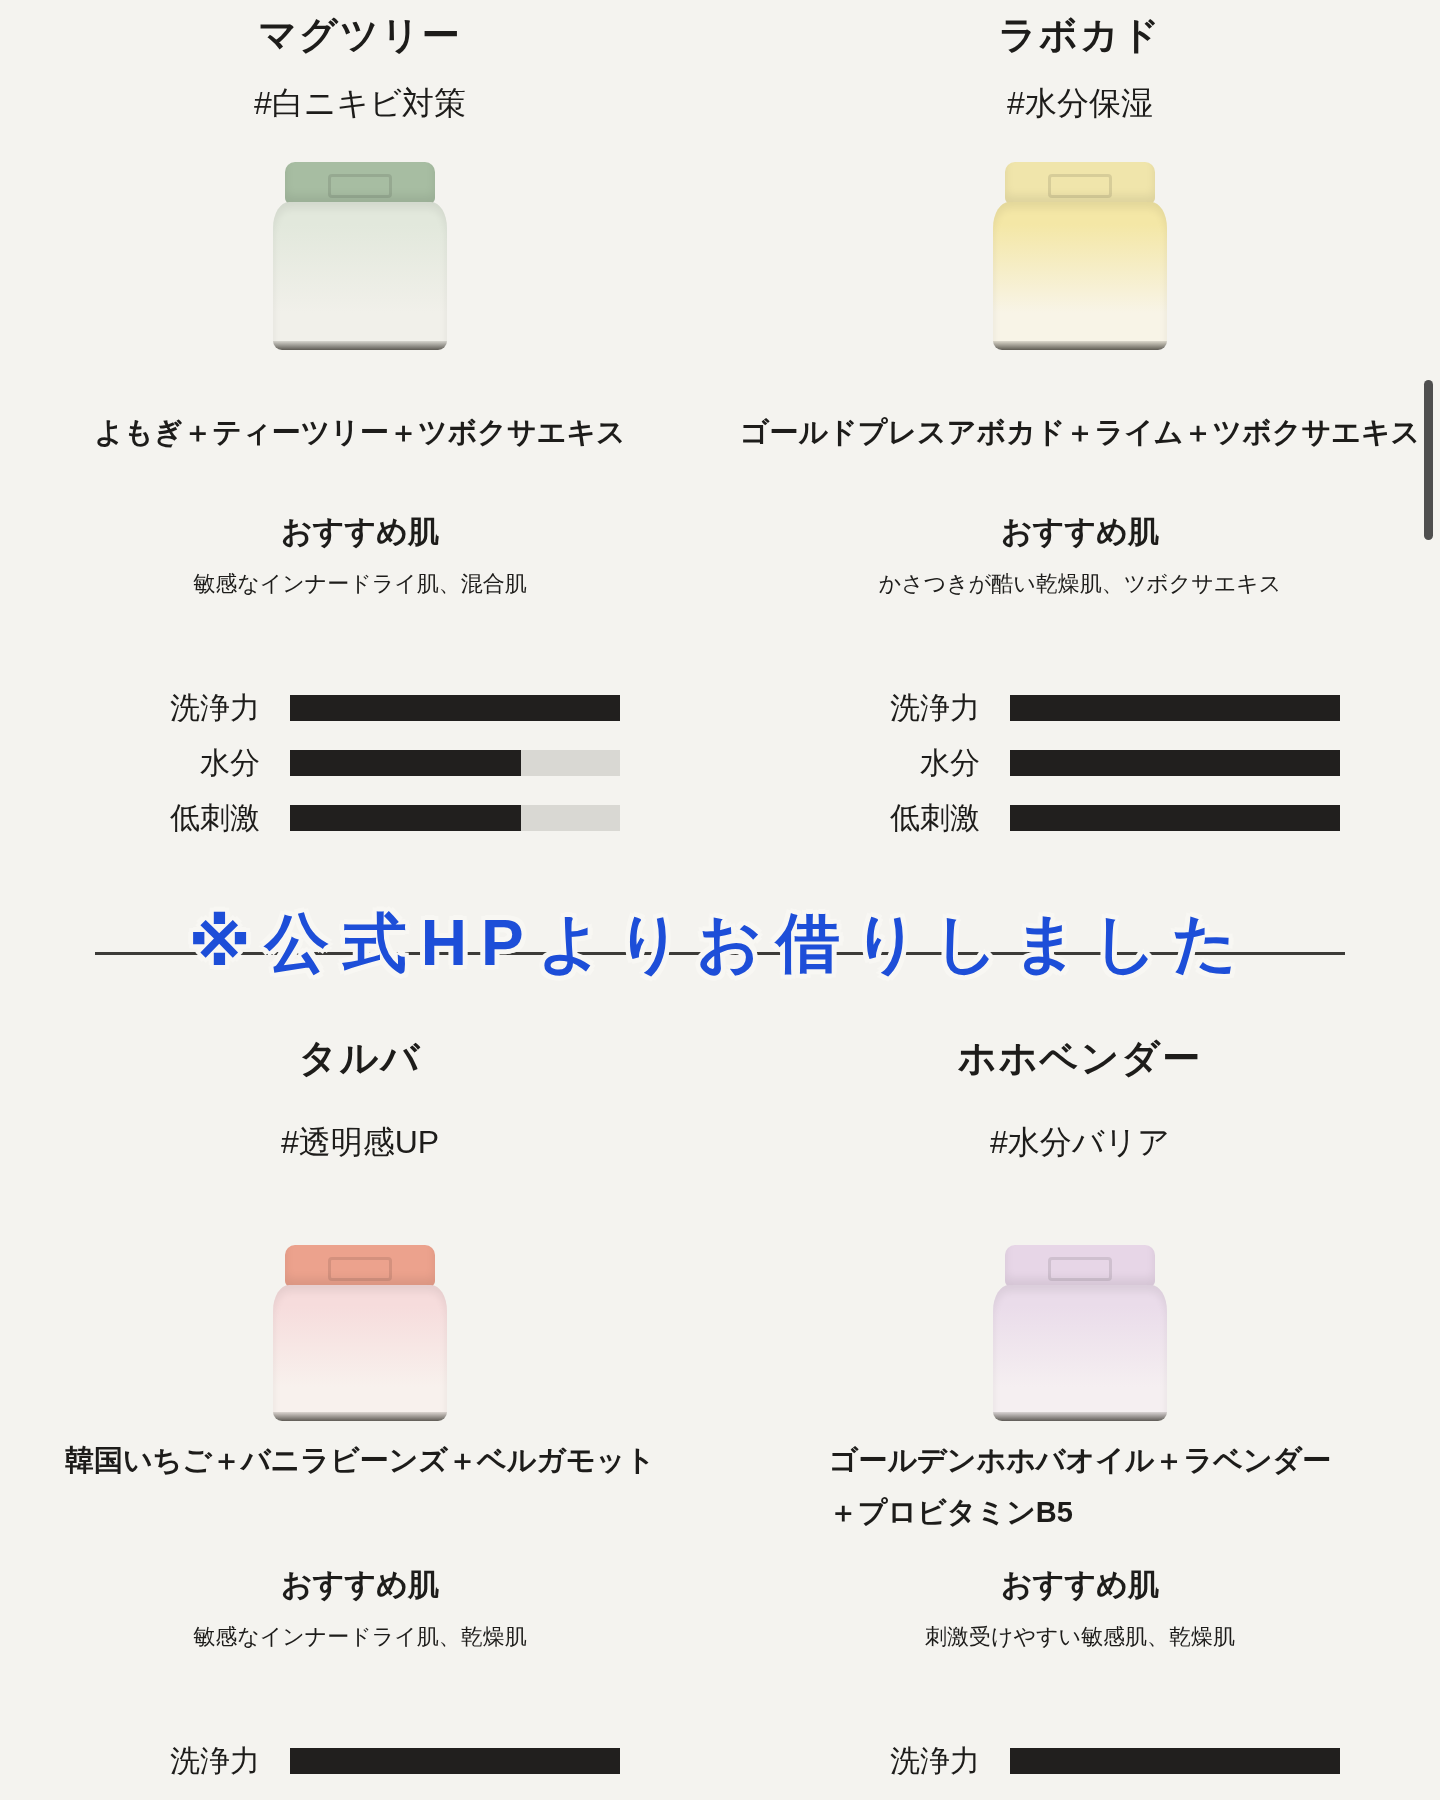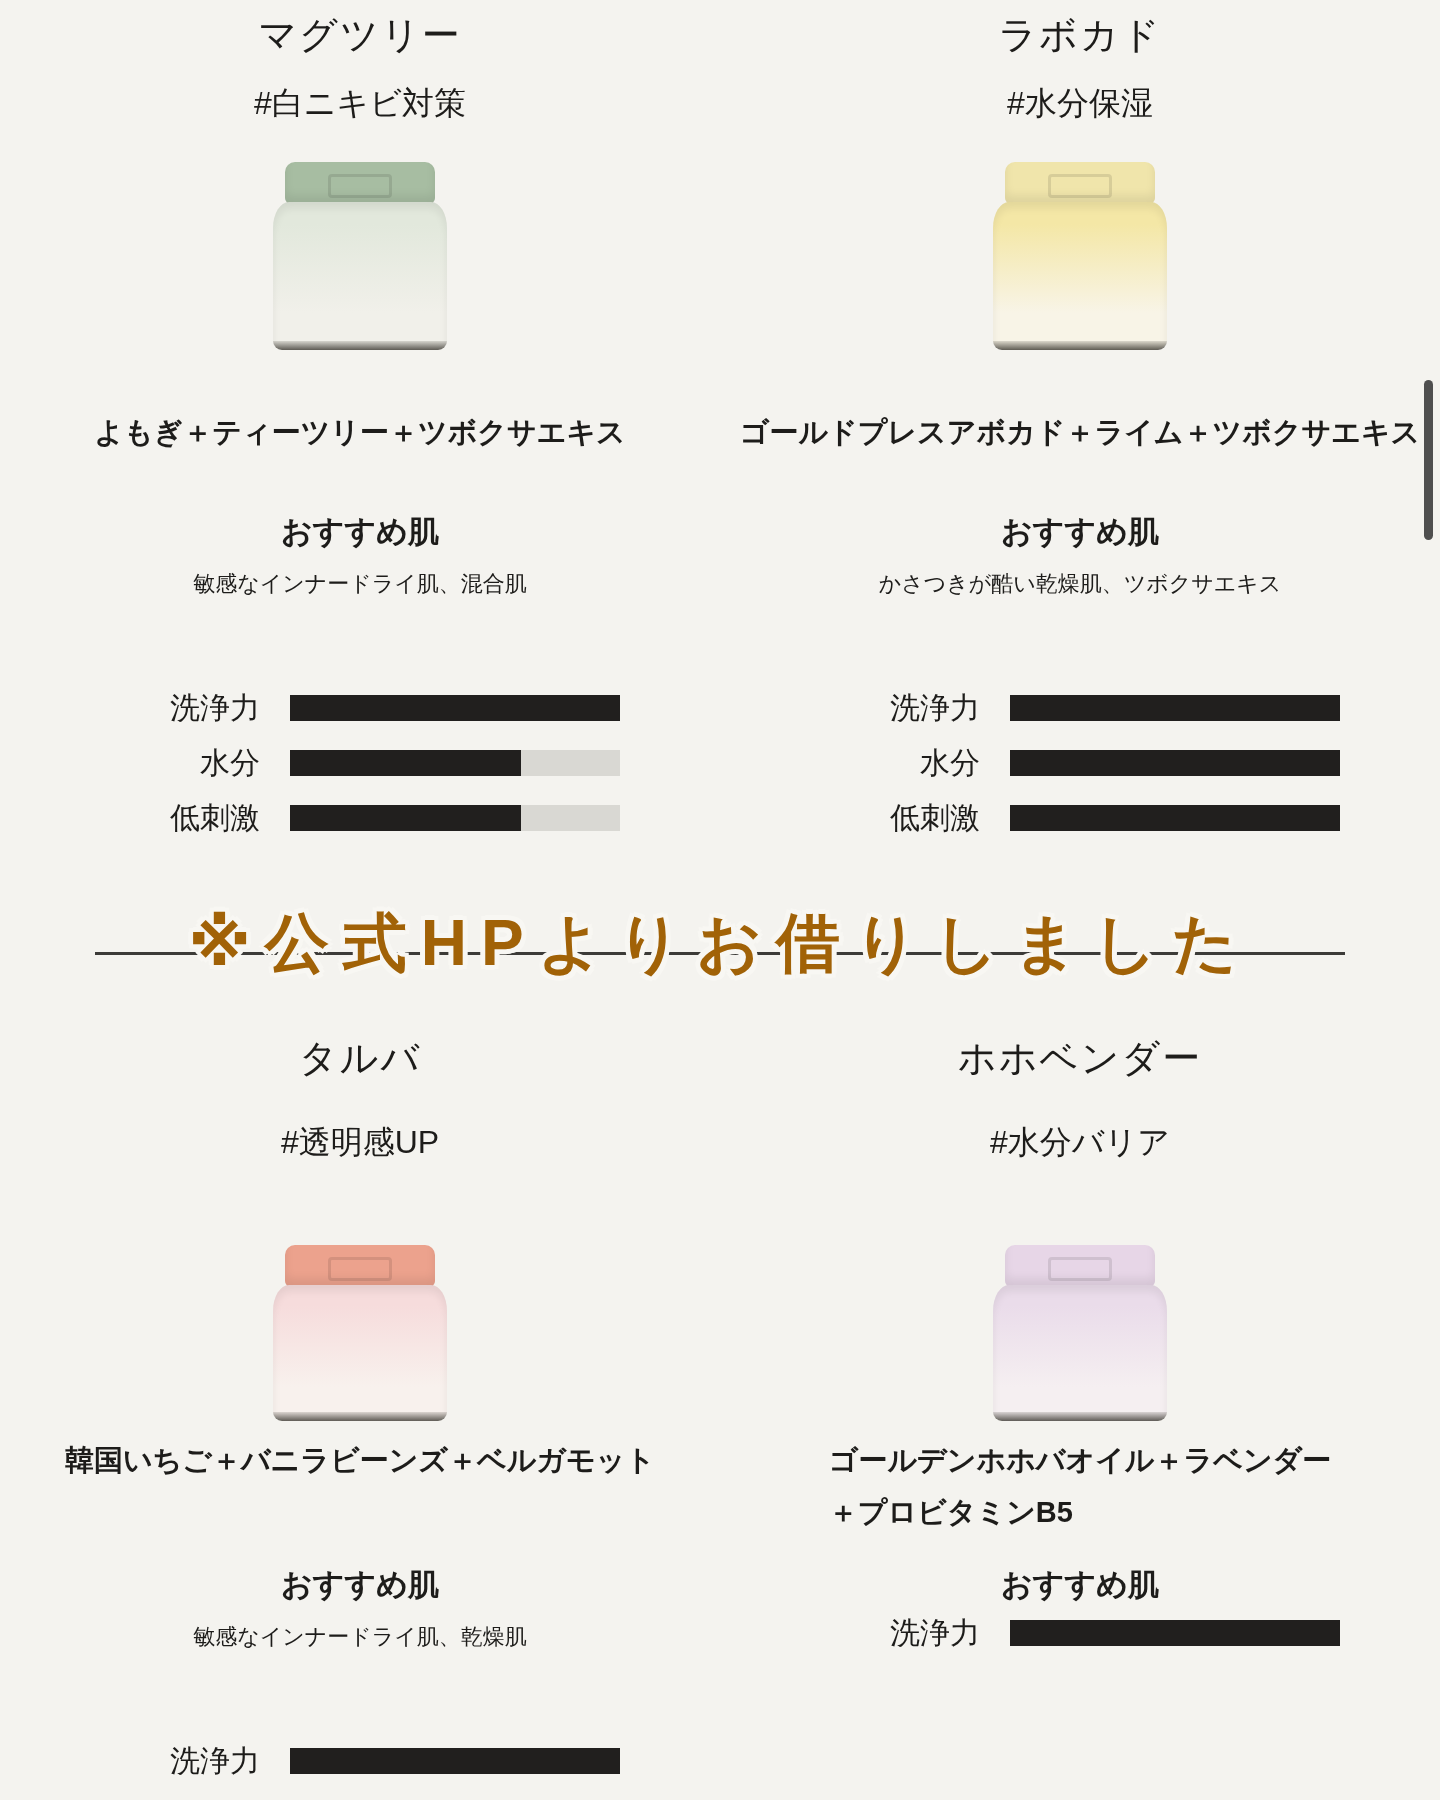--- a/index.html
+++ b/index.html
@@ -13,21 +13,21 @@
     margin:0 auto;
     background:#f4f3ef;
     overflow:hidden;
     color:#1d1c1a;
   }
   .row{display:flex;width:100%;}
   .row-top{padding-top:10px;}
   .row-bottom{margin-top:173px;}
   .product{width:50%;display:flex;flex-direction:column;align-items:center;}
 
-  .p-title{height:66px;font-size:38px;font-weight:normal;letter-spacing:2px;display:flex;align-items:flex-start;justify-content:center;}
+  .p-title{height:66px;font-size:38px;font-weight:bold;letter-spacing:2px;display:flex;align-items:flex-start;justify-content:center;}
   .p-tag{height:80px;font-size:32px;padding-top:6px;}
   .row-bottom .p-tag{height:124px;padding-top:22px;}
 
   .p-jar{height:244px;display:flex;justify-content:center;align-items:flex-start;}
   .row-bottom .p-jar{height:185px;}
   .jar{position:relative;width:190px;height:190px;}
   .row-bottom .jar{height:178px;}
   .jar-cap{
     position:absolute;left:20px;top:0;width:150px;height:42px;
     border-radius:10px 10px 6px 6px;
@@ -59,21 +59,21 @@
   .bar-row{display:flex;align-items:center;height:26px;margin-bottom:29px;gap:12px;}
   .bar-label{width:120px;text-align:right;font-size:30px;margin-right:18px;white-space:nowrap;}
   .bar-track{width:330px;height:26px;background:#d9d8d3;overflow:hidden;}
   .bar-fill{height:100%;background:#211f1e;}
 
   .overlay{position:absolute;left:0;top:0;width:100%;pointer-events:none;}
   .divider{position:absolute;top:952px;left:95px;right:95px;height:3px;background:#3c3b38;}
   .credit-note{
     position:absolute;top:888px;left:0;width:100%;
     text-align:center;font-size:64px;font-weight:bold;letter-spacing:14px;
-    color:#a16207;line-height:110px;white-space:nowrap;
+    color:#1d4ed8;line-height:110px;white-space:nowrap;
     text-shadow:
       -4px -4px 0 #f8f7f3, 4px -4px 0 #f8f7f3,
       -4px  4px 0 #f8f7f3, 4px  4px 0 #f8f7f3,
        0   -5px 0 #f8f7f3, 0    5px 0 #f8f7f3,
       -5px  0   0 #f8f7f3, 5px  0   0 #f8f7f3;
   }
   .scroll-thumb{
     position:absolute;right:7px;top:380px;width:9px;height:160px;
     background:#4f4f4f;border-radius:5px;
   }
@@ -216,20 +216,21 @@
           <div class="jar-body" style="background: linear-gradient(rgb(234, 220, 234) 15%, rgb(245, 239, 241) 75%);">
             <div class="jar-rim"></div>
           </div>
         </div>
       </div>
       <div class="p-ing">
         <div>ゴールデンホホバオイル＋ラベンダー</div>
         <div>＋プロビタミンB5</div>
       </div>
       <div class="p-rec">おすすめ肌</div>
+      <div class="p-desc">刺激受けやすい敏感肌、乾燥肌</div>
       <div class="p-bars">
         <div class="bar-row">
           <span class="bar-label">洗浄力</span>
           <div class="bar-track">
               <div class="bar-fill" style="width: 100%;"></div>
             </div>
         </div>
 
       </div>
     </div>

